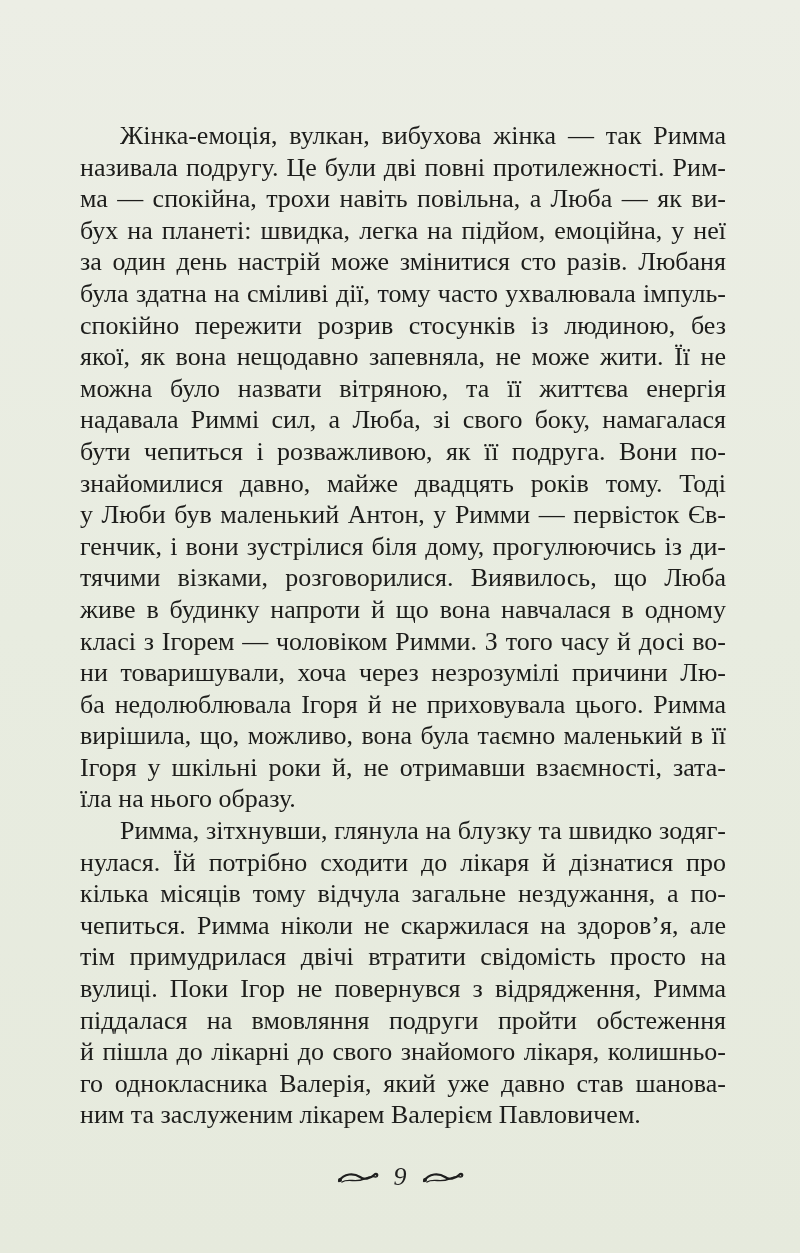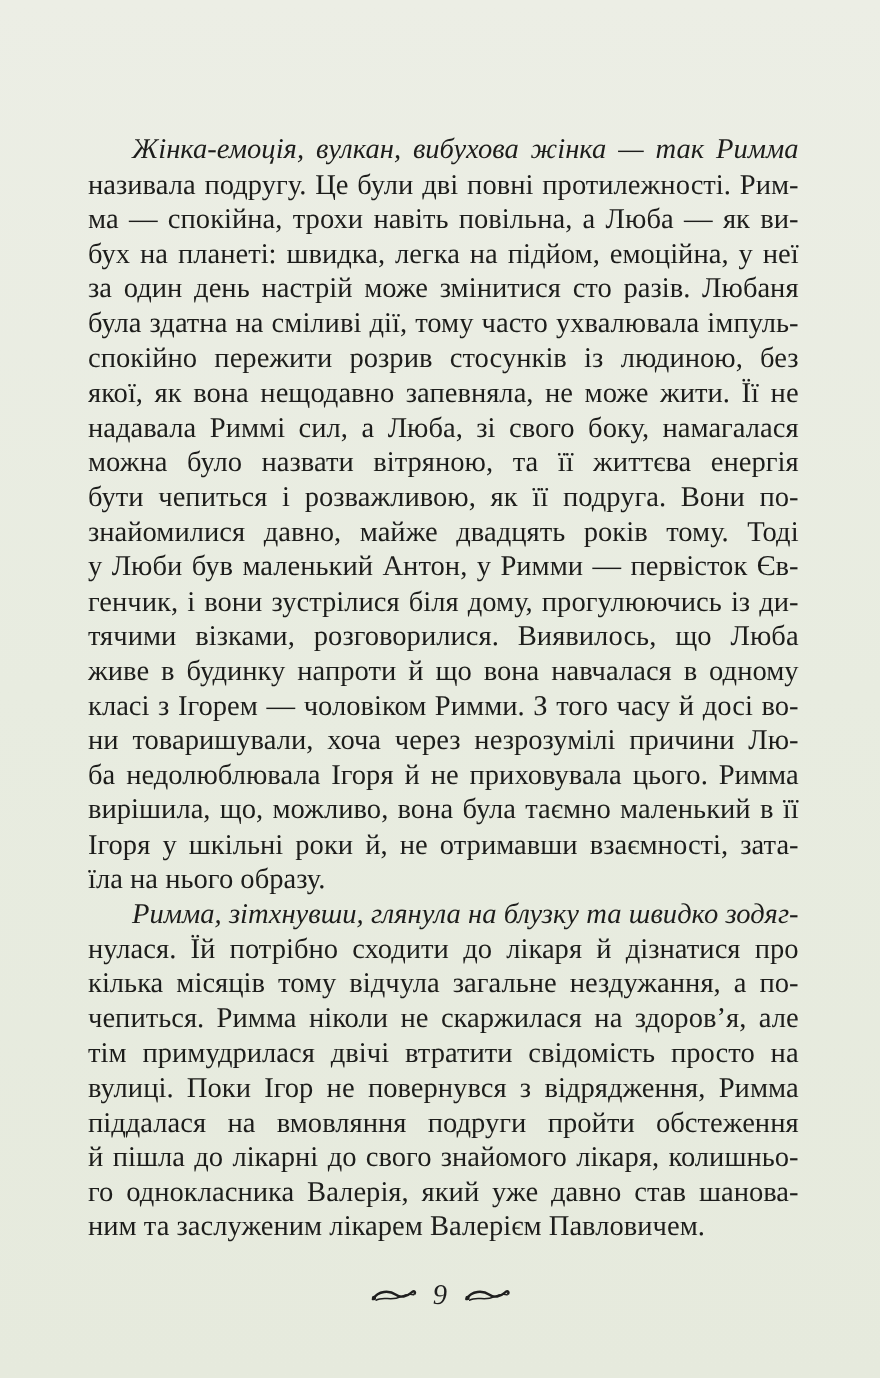--- a/index.html
+++ b/index.html
@@ -37,21 +37,20 @@
       white-space: nowrap;
       text-align: justify;
       text-align-last: justify;
       overflow: visible;
     }
     .line.last {
       text-align-last: left;
     }
     .line.indent {
       padding-left: 40px;
-      font-style: italic;
     }
     .footer {
       position: absolute;
       left: 0;
       width: 800px;
       top: 1162px;
       text-align: center;
       font-family: "Liberation Serif", "DejaVu Serif", serif;
       color: #1f1f1f;
       display: flex;
@@ -78,22 +77,22 @@
 
     <div>
       <span class="line indent">Жінка-емоція, вулкан, вибухова жінка — так Римма</span>
       <span class="line">називала подругу. Це були дві повні протилежності. Рим-</span>
       <span class="line">ма — спокійна, трохи навіть повільна, а Люба — як ви-</span>
       <span class="line">бух на планеті: швидка, легка на підйом, емоційна, у неї</span>
       <span class="line">за один день настрій може змінитися сто разів. Любаня</span>
       <span class="line">була здатна на сміливі дії, тому часто ухвалювала імпуль-</span>
       <span class="line">спокійно пережити розрив стосунків із людиною, без</span>
       <span class="line">якої, як вона нещодавно запевняла, не може жити. Її не</span>
+      <span class="line">можна було назвати вітряною, та її життєва енергія</span>
       <span class="line">надавала Риммі сил, а Люба, зі свого боку, намагалася</span>
-      <span class="line">можна було назвати вітряною, та її життєва енергія</span>
       <span class="line">бути чепиться і розважливою, як її подруга. Вони по-</span>
       <span class="line">знайомилися давно, майже двадцять років тому. Тоді</span>
       <span class="line">у Люби був маленький Антон, у Римми — первісток Єв-</span>
       <span class="line">генчик, і вони зустрілися біля дому, прогулюючись із ди-</span>
       <span class="line">тячими візками, розговорилися. Виявилось, що Люба</span>
       <span class="line">живе в будинку напроти й що вона навчалася в одному</span>
       <span class="line">класі з Ігорем — чоловіком Римми. З того часу й досі во-</span>
       <span class="line">ни товаришували, хоча через незрозумілі причини Лю-</span>
       <span class="line">ба недолюблювала Ігоря й не приховувала цього. Римма</span>
       <span class="line">вирішила, що, можливо, вона була таємно маленький в її</span>

